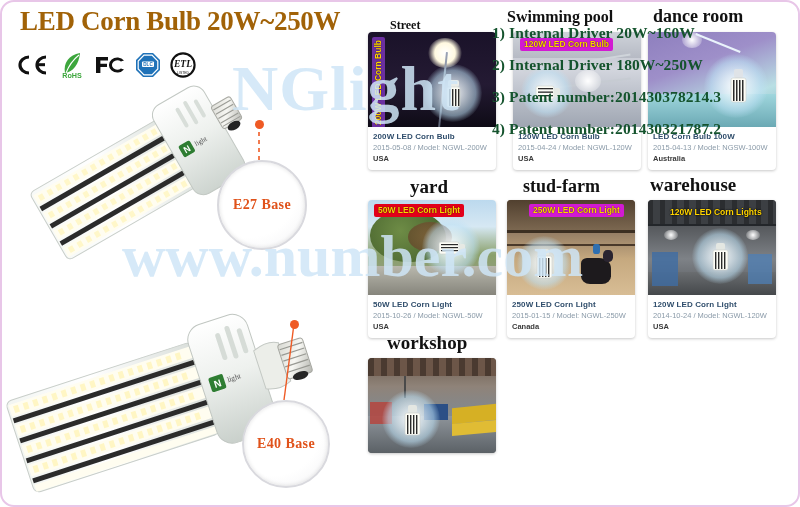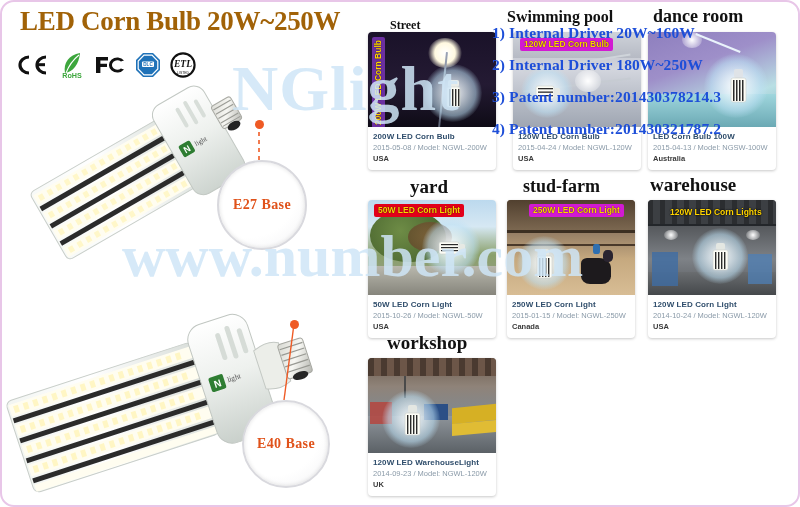--- a/index.html
+++ b/index.html
@@ -145,21 +145,21 @@
     padding:2px 3px;border-radius:2px;
     font-size:8.5px;
   }
 
   
   #bullets{position:absolute;left:132px;top:22px;width:300px;}
   #bullets .li{
     font-family:"Liberation Serif", serif;
     font-weight:bold;
     font-size:15.5px;
-    color:#1d4ed8;
+    color:#14532d;
     margin-bottom:14px;
     white-space:nowrap;
     letter-spacing:.1px;
   }
 </style>
 </head>
 <body>
 
 <div id="frame">
 
@@ -692,25 +692,20 @@
             <rect x="3" y="9" width="15" height="22" rx="2" fill="#fdfdf6" stroke="#c9cec9" stroke-width=".6"></rect>
             <g fill="#2b2b2b">
                 <rect x="5" y="11" width="1.4" height="19"></rect>
                 <rect x="8" y="11" width="1.4" height="19"></rect>
                 <rect x="11" y="11" width="1.4" height="19"></rect>
                 <rect x="14" y="11" width="1.4" height="19"></rect>
               </g>
           </svg>
         </div>
       </div>
-      <div class="meta">
-        <div class="pname">120W LED WarehouseLight</div>
-        <div class="pdate">2014-09-23 / Model: NGWL-120W</div>
-        <div class="pcountry">UK</div>
-      </div>
     </div>
 
     <div id="bullets">
       <div class="li">1) Internal Driver 20W~160W</div>
       <div class="li">2) Internal Driver 180W~250W</div>
       <div class="li">3) Patent number:201430378214.3</div>
       <div class="li">4) Patent number:201430321787.2</div>
     </div>
 
   </div>

